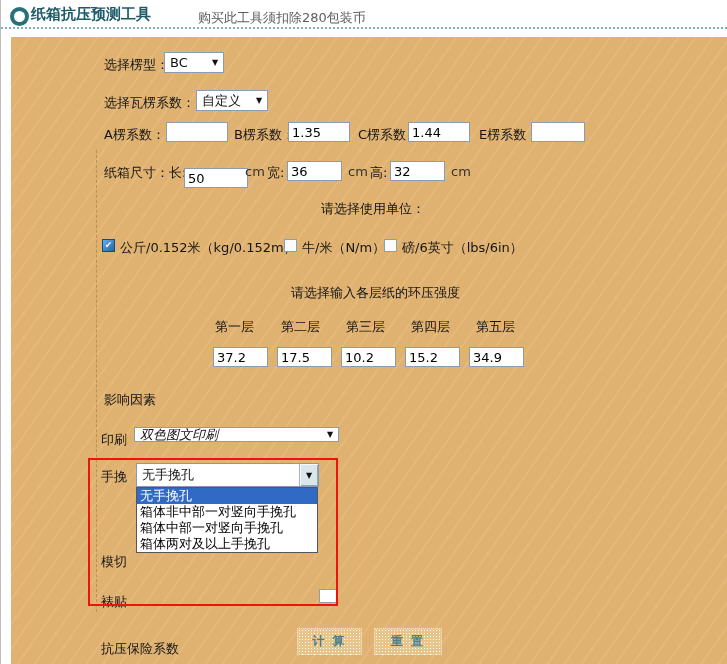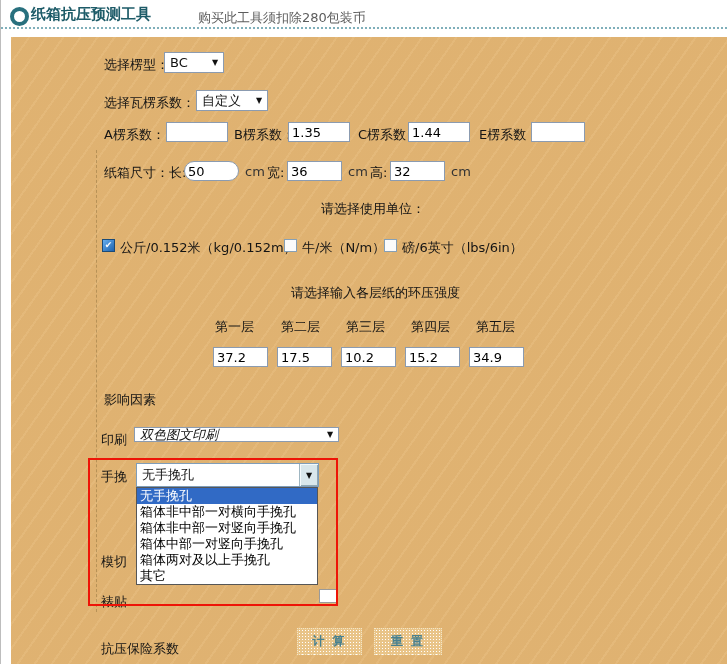--- a/index.html
+++ b/index.html
@@ -90,21 +90,21 @@
   <input class="tin" style="left: 165px; top: 122px; width: 62px;" value="">
   <span class="lbl" style="left:233px;top:126px;">B楞系数：</span>
   <input class="tin" style="left: 287px; top: 122px; width: 62px;" value="1.35">
   <span class="lbl" style="left:357px;top:126px;">C楞系数：</span>
   <input class="tin" style="left: 407px; top: 122px; width: 62px;" value="1.44">
   <span class="lbl" style="left:478px;top:126px;">E楞系数：</span>
   <input class="tin" style="left: 530px; top: 122px; width: 54px;" value="">
 
   <span class="lbl" style="left:103px;top:164px;">纸箱尺寸：</span>
   <span class="lbl" style="left:168px;top:164px;">长:</span>
-  <input class="tin" style="left: 183px; top: 161px; width: 55px; border-radius: 10px;" value="50">
+  <input class="tin" style="left: 183px; top: 168px; width: 64px;" value="50">
   <span class="lbl" style="left:244px;top:164px;color:#333;">cm</span>
   <span class="lbl" style="left:266px;top:164px;">宽:</span>
   <input class="tin" style="left: 286px; top: 161px; width: 55px;" value="36">
   <span class="lbl" style="left:347px;top:164px;color:#333;">cm</span>
   <span class="lbl" style="left:369px;top:164px;">高:</span>
   <input class="tin" style="left: 389px; top: 161px; width: 55px;" value="32">
   <span class="lbl" style="left:450px;top:164px;color:#333;">cm</span>
 
   <span class="lbl" style="left:320px;top:200px;">请选择使用单位：</span>
 
@@ -145,25 +145,23 @@
     <span class="combo-btn">▼</span>
   </div>
 
   <span class="lbl hidden-label" style="left:100px;top:509px;">模切</span>
   <span class="lbl hidden-label" style="left:100px;top:549px;">裱贴</span>
   <span class="lbl hidden-label" style="left:100px;top:596px;">抗压保险系数</span>
   <div class="fragment"></div>
 
   <div class="dlist">
     <div class="opt selected">无手挽孔</div>
-    <div class="opt">箱体非中部一对横向手挽孔</div>
     <div class="opt">箱体非中部一对竖向手挽孔</div>
     <div class="opt">箱体中部一对竖向手挽孔</div>
     <div class="opt">箱体两对及以上手挽孔</div>
-    <div class="opt">其它</div>
   </div>
 
   <div class="redbox"></div>
 
   <div class="abtn btn-calc">计 算</div>
   <div class="abtn btn-reset">重 置</div>
 
 </div>
 
 </body></html>

